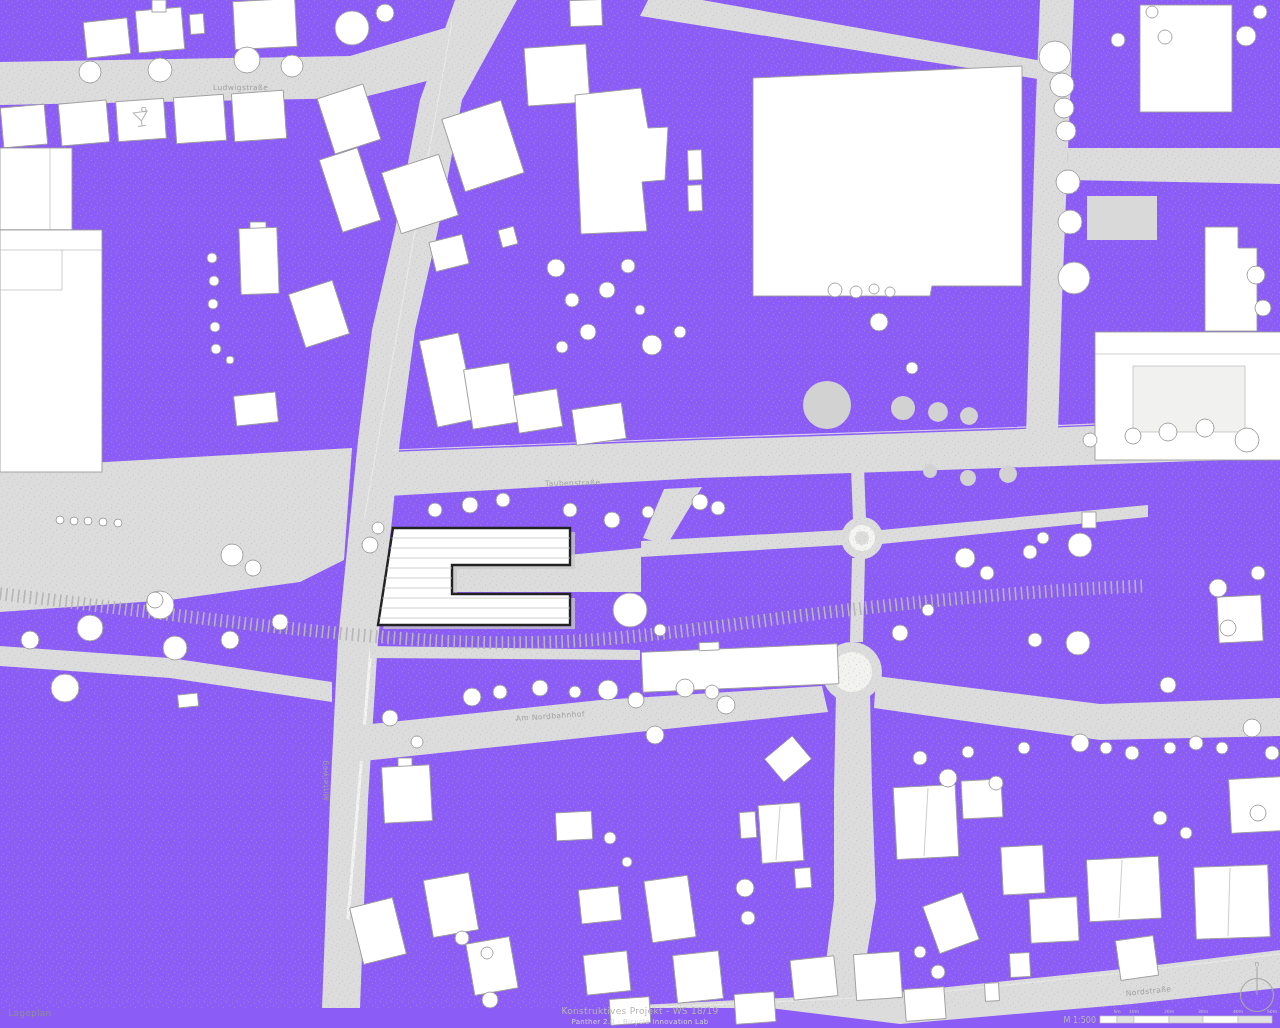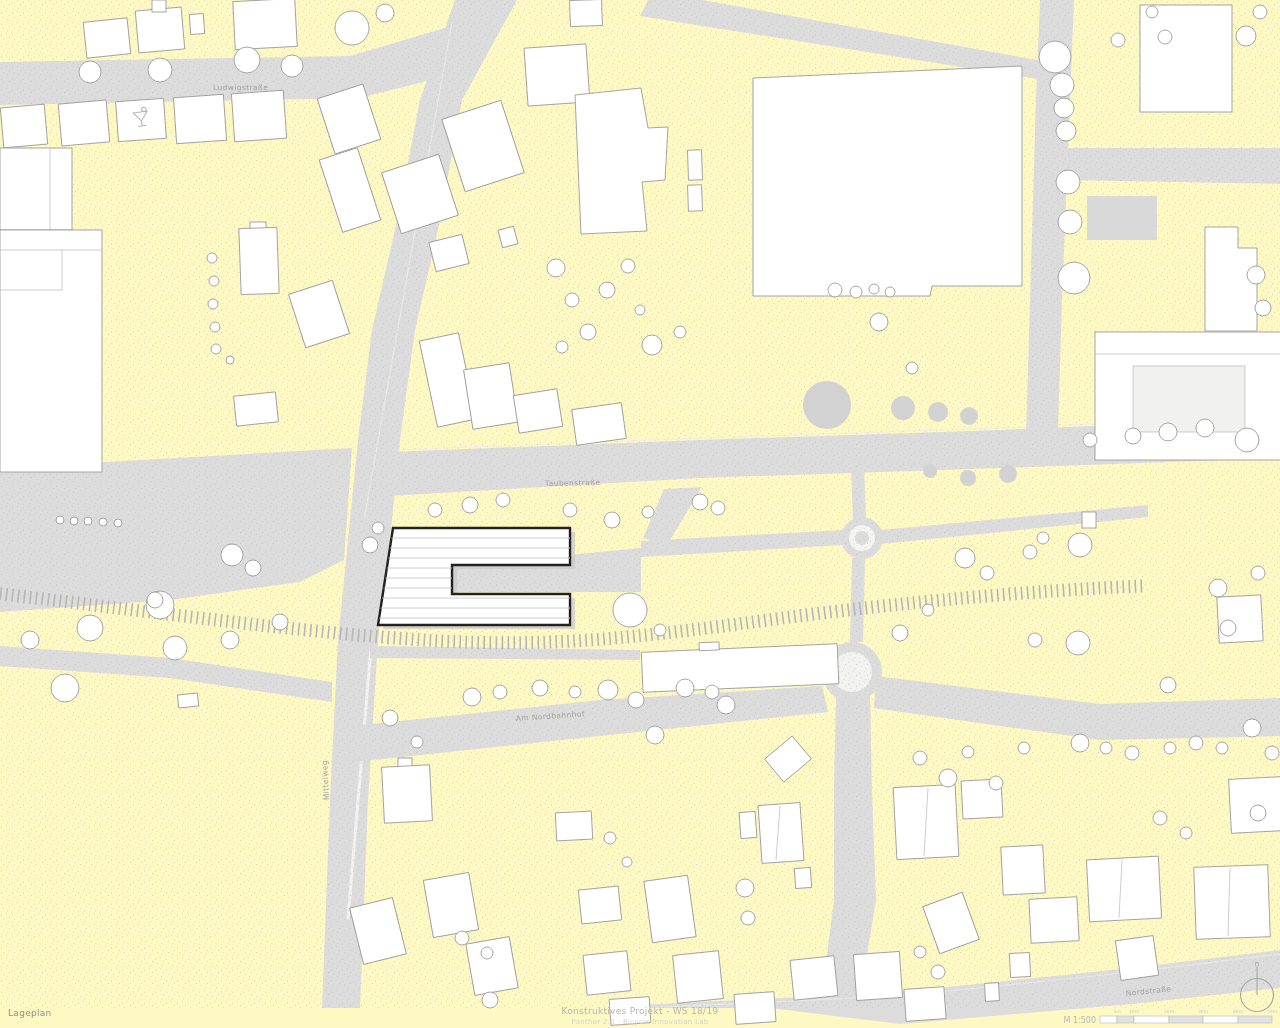--- a/index.html
+++ b/index.html
@@ -1,16 +1,16 @@
 <!DOCTYPE html>
 <html><head>
 <meta charset="utf-8">
 <style>
   html,body{margin:0;padding:0;background:#fff;}
-  #stage{position:relative;width:1280px;height:1028px;background:#fef9c3;overflow:hidden;
+  #stage{position:relative;width:1280px;height:1028px;background:#8b5cf6;overflow:hidden;
          font-family:"DejaVu Sans",sans-serif;}
   svg{display:block}
   .road{fill:#dcdcdc;stroke:none}
   .lane{stroke:#f2f2f0;stroke-width:3;stroke-linecap:round;fill:none}
   .lane-thin{stroke:#ececea;stroke-width:1.2;fill:none;opacity:.8}
   .bldg{fill:#ffffff;stroke:#9b9b9b;stroke-width:.9;stroke-linejoin:miter}
   .bldg-inner{fill:none;stroke:#b7b7b7;stroke-width:.7}
   .yard{fill:#d9d9d9;stroke:none}
   .court{fill:#f1f1ef;stroke:#b7b7b7;stroke-width:.7}
   .tree{fill:#ffffff;stroke:#9b9b9b;stroke-width:.9}

